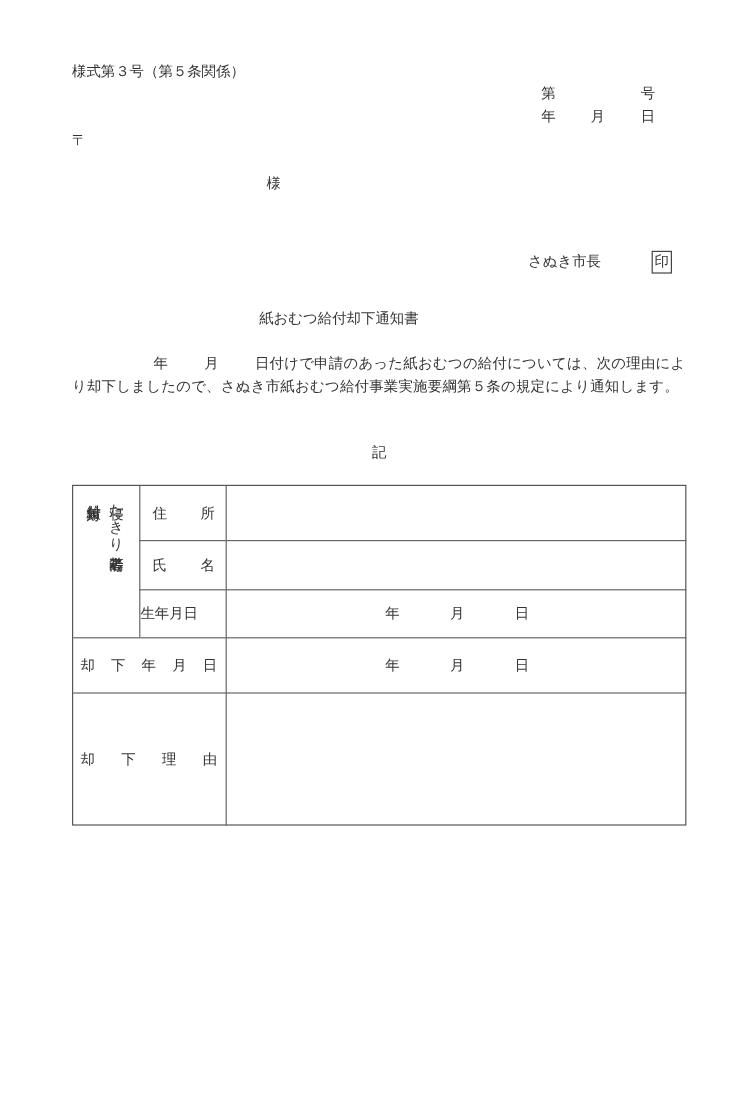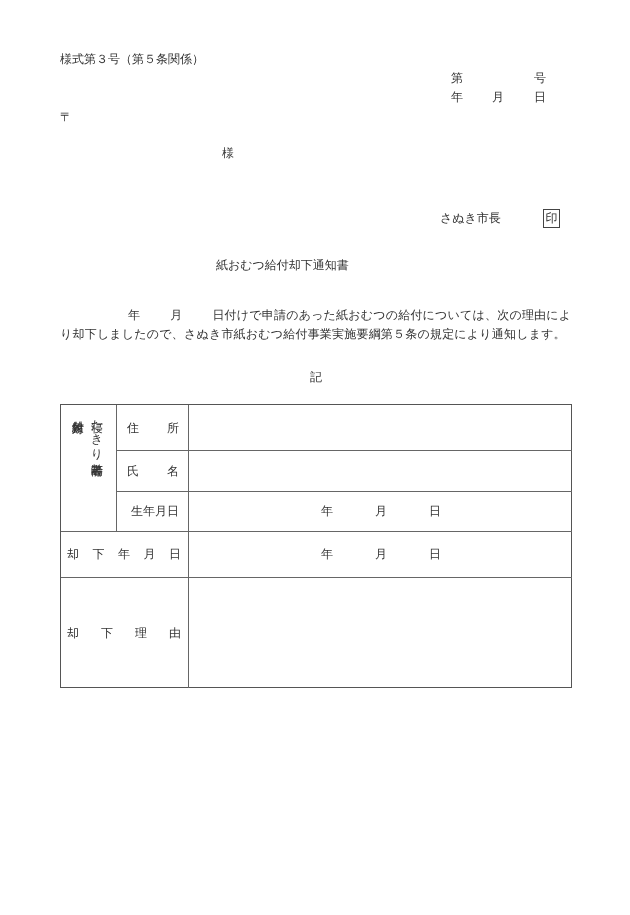--- a/index.html
+++ b/index.html
@@ -1,21 +1,21 @@
 <!DOCTYPE html>
 <html><head>
 <meta charset="utf-8">
 <style>
   html, body { margin:0; padding:0; background:#fff; }
   body { width:630px; height:915px; position:relative; overflow:hidden;
          font-family:"DejaVu Sans","Liberation Sans",sans-serif; color:#333; font-size:12px; }
   .abs { position:absolute; white-space:nowrap; line-height:14px; }
   .seal { position:absolute; left:543px; top:209px; width:15px; height:17px; border:1px solid #444;
           font-size:12px; line-height:17px; text-align:center; }
-  .body-text { position:absolute; left:60px; top:294px; width:520px; font-size:12px; line-height:19px; letter-spacing:0.2px;margin-top:12px; }
+  .body-text { position:absolute; left:60px; top:294px; width:520px; font-size:12px; line-height:19px; letter-spacing:0.2px; }
   .tbl { position:absolute; left:60px; top:404px; width:512px; height:284px; border:1px solid #555; box-sizing:border-box; }
   .line { position:absolute; background:#666; }
   .cell-text { position:absolute; font-size:12px; line-height:14px; white-space:nowrap; }
   .vert { position:absolute; writing-mode:vertical-rl; font-size:12px; line-height:14px; letter-spacing:0.5px; }
   .spread { display:flex; justify-content:space-between; }
 </style>
 </head>
 <body>
 
 <div class="abs" style="left:60px; top:52px;text-align:right;">様式第３号（第５条関係）</div>
@@ -57,21 +57,21 @@
     <span>所</span>
   </div>
   <div class="cell-text" style="left:130px; top:2px; width:378px; height:42px;"></div>
 
   <div class="cell-text spread" style="left:66px; top:59px; width:52px;">
     <span>氏</span>
     <span>名</span>
   </div>
   <div class="cell-text" style="left:130px; top:48px; width:378px; height:36px;"></div>
 
-  <div class="cell-text" style="left:70px; top:99px;font-family:Liberation Serif, serif;">生年月日</div>
+  <div class="cell-text" style="left:56px; top:99px;font-family:Liberation Serif, serif;">生年月日</div>
   <div class="cell-text" style="left:260px; top:99px;">年</div>
   <div class="cell-text" style="left:314px; top:99px;">月</div>
   <div class="cell-text" style="left:368px; top:99px;">日</div>
 
   <div class="cell-text spread" style="left:6px; top:142px; width:114px;">
     <span>却</span>
     <span>下</span>
     <span>年</span>
     <span>月</span>
     <span>日</span>

